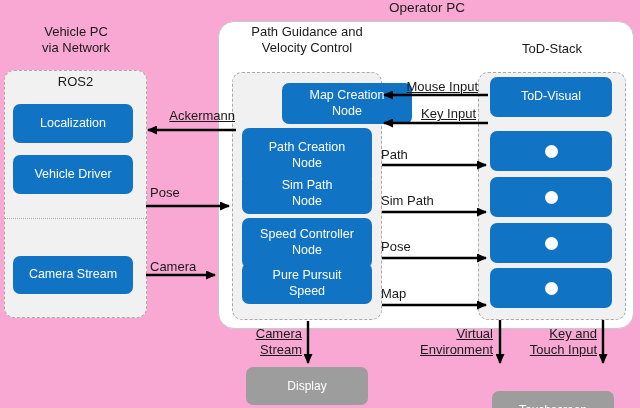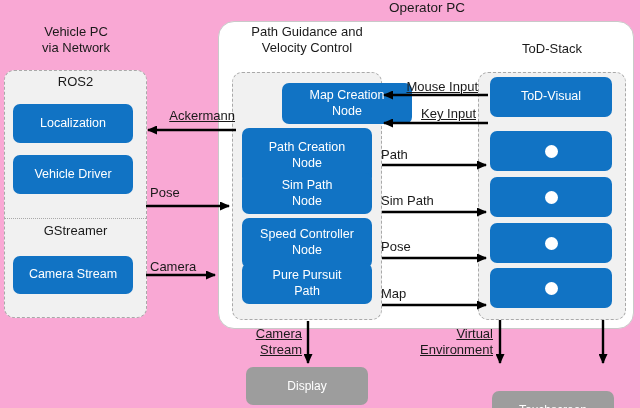--- a/index.html
+++ b/index.html
@@ -45,34 +45,33 @@
 
   <div class="abs t-center" style="left:232px;top:24px;width:150px;">Path Guidance and
 Velocity Control</div>
   <div class="abs t-center" style="left:478px;top:41px;width:148px;">ToD-Stack</div>
 
   <div class="abs panel-dashed" style="left:4px;top:70px;width:143px;height:248px;"></div>
   <div class="abs t-center" style="left:4px;top:74px;width:143px;">ROS2</div>
   <div class="abs node" style="left:13px;top:155px;width:120px;height:39px;">Vehicle Driver</div>
   <div class="abs node" style="left:13px;top:104px;width:120px;height:39px;">Localization</div>
   <div class="abs section-divider" style="left:5px;top:218px;width:141px;"></div>
-  <div class="abs t-center" style="left:4px;top:223px;width:143px;">GStreamer</div>
   <div class="abs node" style="left:13px;top:256px;width:120px;height:38px;">Camera Stream</div>
 
   <div class="abs panel-dashed" style="left:232px;top:72px;width:150px;height:248px;"></div>
   <div class="abs node" style="left:242px;top:83px;width:130px;height:41px;margin-left:40px;">Map Creation
 Node</div>
   <div class="abs node" style="left:242px;top:128px;width:130px;height:56px;">Path Creation
 Node</div>
   <div class="abs node" style="left:242px;top:173px;width:130px;height:41px;">Sim Path
 Node</div>
   <div class="abs node" style="left:242px;top:218px;width:130px;height:50px;">Speed Controller
 Node</div>
   <div class="abs node" style="left:242px;top:263px;width:130px;height:41px;">Pure Pursuit
-Path</div>
+Speed</div>
 
   <div class="abs panel-dashed" style="left:478px;top:72px;width:148px;height:248px;"></div>
   <div class="abs node" style="left:490px;top:77px;width:122px;height:40px;">ToD-Visual</div>
   <div class="abs node" style="left:490px;top:131px;width:122px;height:40px;">
     <span class="dot"></span>
   </div>
   <div class="abs node" style="left:490px;top:177px;width:122px;height:40px;">
     <span class="dot"></span>
   </div>
   <div class="abs node" style="left:490px;top:223px;width:122px;height:40px;">
@@ -91,20 +90,22 @@
   <div class="lbl t-right" style="left:388px;top:79px;width:90px;">Mouse Input</div>
   <div class="lbl t-right" style="left:388px;top:106px;width:88px;">Key Input</div>
   <div class="lbl" style="left:381px;top:147px;">Path</div>
   <div class="lbl" style="left:381px;top:193px;">Sim Path</div>
   <div class="lbl" style="left:381px;top:239px;">Pose</div>
   <div class="lbl" style="left:381px;top:286px;">Map</div>
   <div class="lbl t-right" style="left:220px;top:326px;width:82px;">Camera
 Stream</div>
   <div class="lbl t-right" style="left:398px;top:326px;width:95px;">Virtual
 Environment</div>
+  <div class="lbl t-right" style="left:509px;top:326px;width:88px;">Key and
+Touch Input</div>
 
   <svg class="arrows" width="640" height="408" viewBox="0 0 640 408">
     <defs>
       <marker id="ah" markerUnits="userSpaceOnUse" markerWidth="10" markerHeight="9" refX="9" refY="4.5" orient="auto">
         <path d="M0,0 L10,4.5 L0,9 Z" fill="#000"></path>
       </marker>
     </defs>
     <g stroke="#000" stroke-width="2.4">
       <line x1="236" y1="130" x2="148" y2="130" marker-end="url(#ah)"></line>
       <line x1="146" y1="206" x2="229" y2="206" marker-end="url(#ah)"></line>

